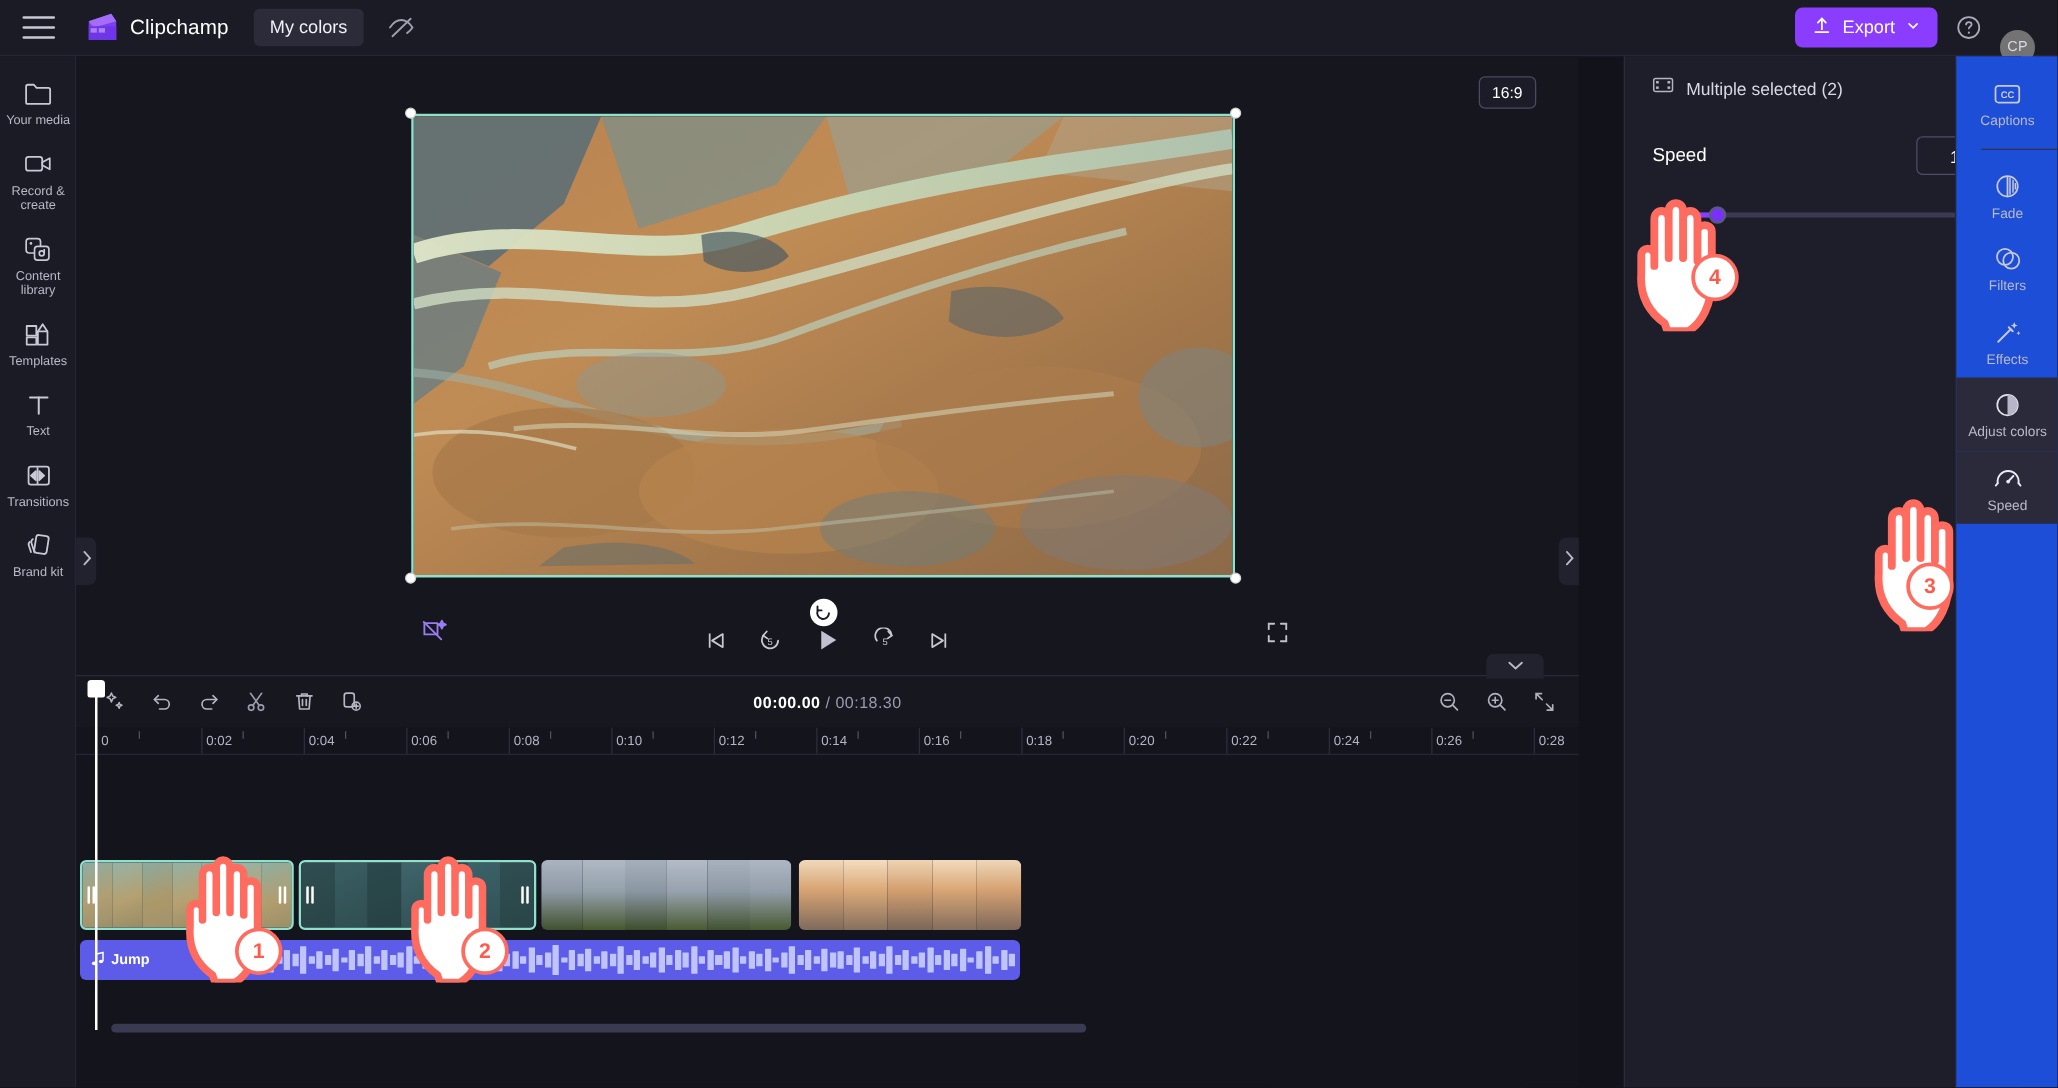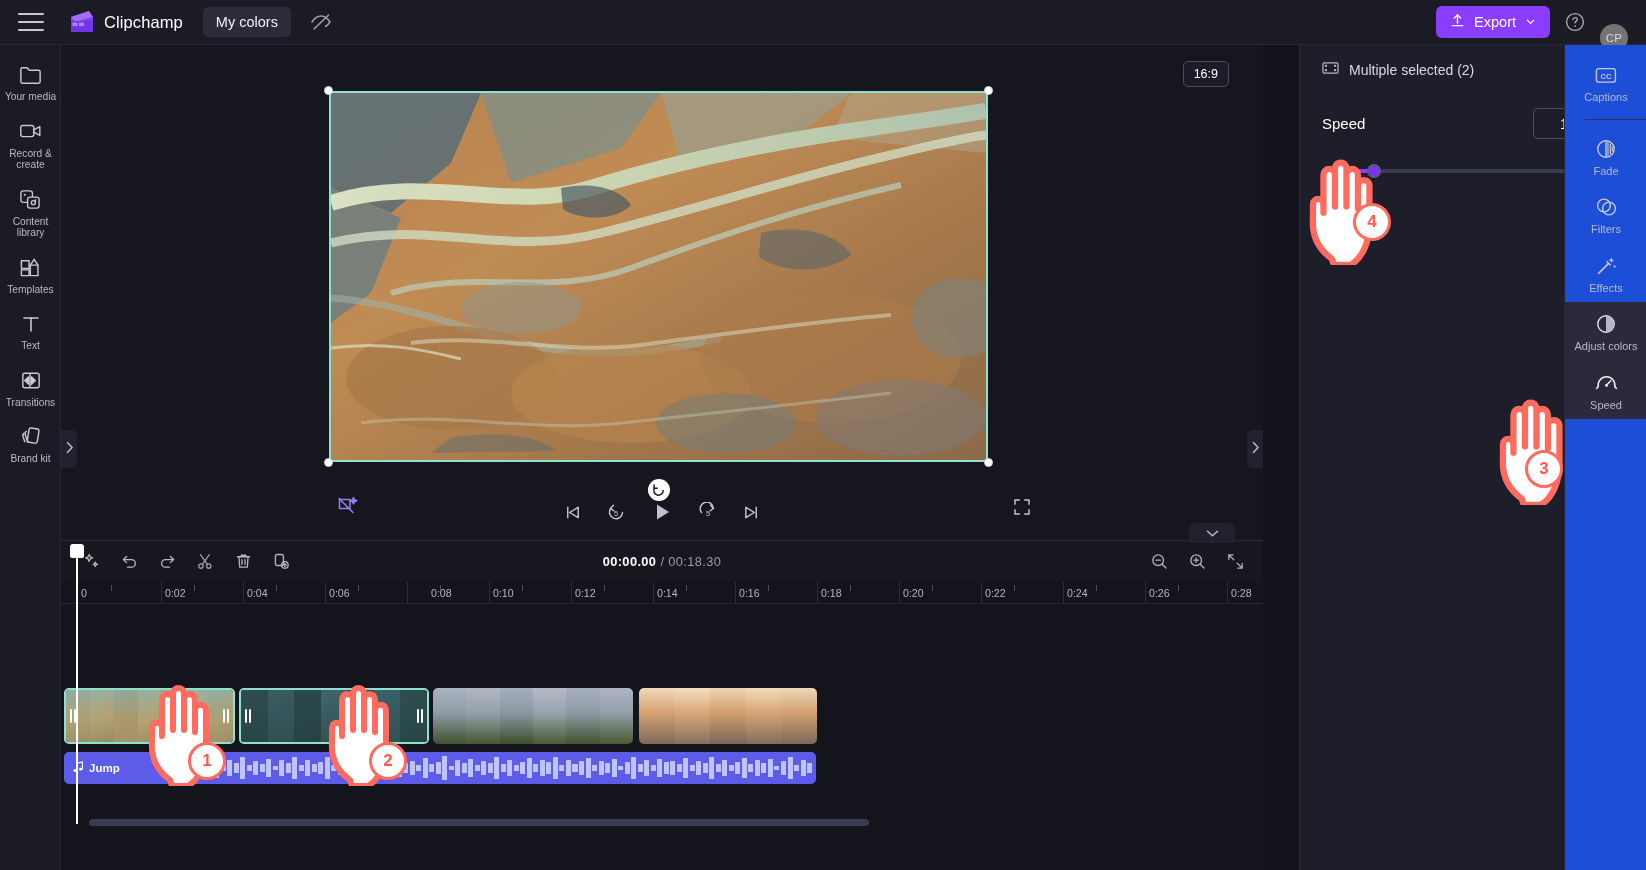--- a/index.html
+++ b/index.html
@@ -711,21 +711,21 @@
       <span class="ruler-minor" style="left:50px"></span>
       <span class="ruler-lbl" style="left:104px">0:02</span>
       <span class="ruler-major" style="left:100px"></span>
       <span class="ruler-minor" style="left:133px"></span>
       <span class="ruler-lbl" style="left:186px">0:04</span>
       <span class="ruler-major" style="left:182px"></span>
       <span class="ruler-minor" style="left:215px"></span>
       <span class="ruler-lbl" style="left:268px">0:06</span>
       <span class="ruler-major" style="left:264px"></span>
       <span class="ruler-minor" style="left:297px"></span>
-      <span class="ruler-lbl" style="left:370px">0:08</span>
+      <span class="ruler-lbl" style="left:350px">0:08</span>
       <span class="ruler-major" style="left:346px"></span>
       <span class="ruler-minor" style="left:379px"></span>
       <span class="ruler-lbl" style="left:432px">0:10</span>
       <span class="ruler-major" style="left:428px"></span>
       <span class="ruler-minor" style="left:461px"></span>
       <span class="ruler-lbl" style="left:514px">0:12</span>
       <span class="ruler-major" style="left:510px"></span>
       <span class="ruler-minor" style="left:543px"></span>
       <span class="ruler-lbl" style="left:596px">0:14</span>
       <span class="ruler-major" style="left:592px"></span>

